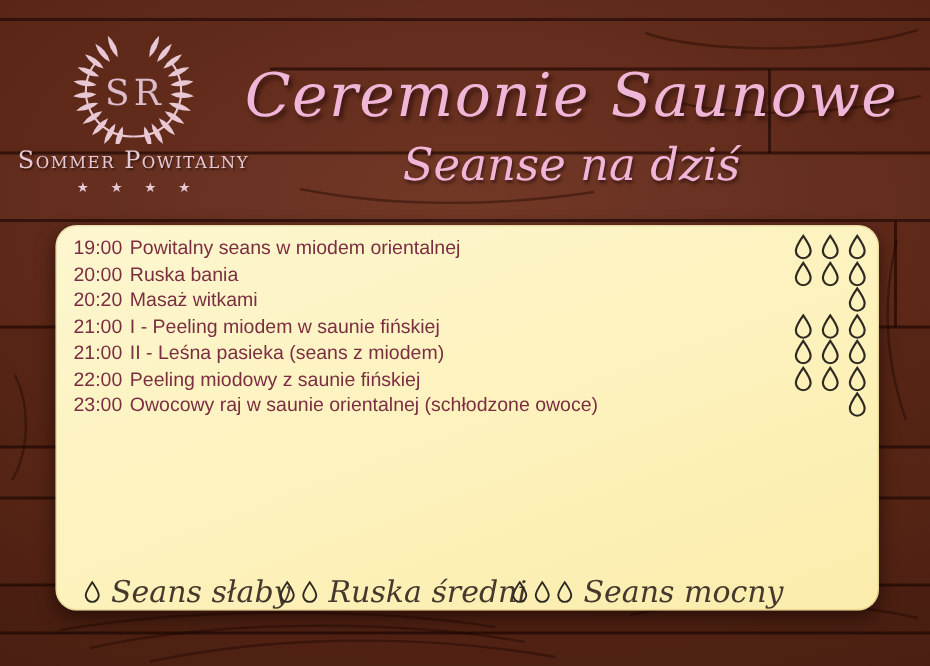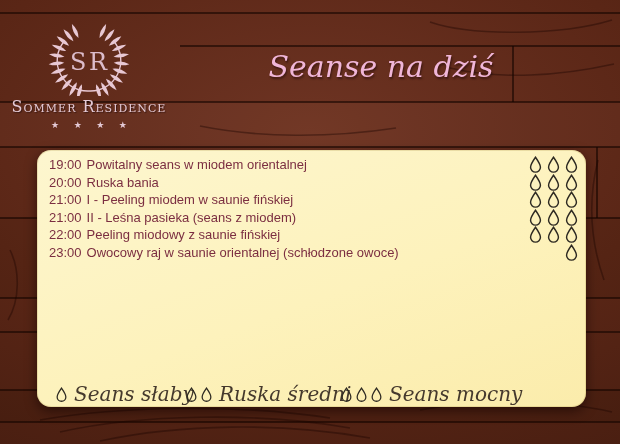--- a/index.html
+++ b/index.html
@@ -106,25 +106,26 @@
         <use href="#lf" transform="rotate(-81 50 48)"></use>
         <use href="#lf" transform="rotate(-95 50 48)"></use>
         <use href="#lf" transform="rotate(-109 50 48)"></use>
         <use href="#lf" transform="rotate(-123 50 48)"></use>
         <use href="#lf" transform="rotate(-137 50 48)"></use>
         <use href="#lf" transform="rotate(-151 50 48)"></use>
         <use href="#lf" transform="rotate(-163 50 48)"></use>
       </g>
       <text x="51" y="58" text-anchor="middle" font-family="DejaVu Serif, serif" font-size="26" letter-spacing="3" fill="#dcbccb">SR</text>
     </svg>
-    <div class="brand-name">Sommer Residence</div>
+    <div class="brand-name">Sommer Powitalny</div>
     <div class="brand-stars">★ ★ ★ ★</div>
   </div>
 
   <div class="header">
+    <div class="title">Ceremonie Saunowe</div>
     <div class="subtitle">Seanse na dziś</div>
   </div>
 
   <div class="card">
     <div class="schedule">
       <div class="srow">
         <span class="time">19:00</span>
           <span class="label">Powitalny seans w miodem orientalnej</span>
         <span class="drops">
             <svg viewBox="0 0 16 20">
@@ -141,20 +142,29 @@
       <div class="srow">
         <span class="time">20:00</span>
           <span class="label">Ruska bania</span>
         <span class="drops">
             <svg viewBox="0 0 16 20">
               <path d="M8 1.5 C8 1.5 2.2 9.8 2.2 13.2 A5.8 5.8 0 0 0 13.8 13.2 C13.8 9.8 8 1.5 8 1.5 Z" fill="none" stroke="#2e2a22" stroke-width="1.7"></path>
             </svg>
             <svg viewBox="0 0 16 20">
               <path d="M8 1.5 C8 1.5 2.2 9.8 2.2 13.2 A5.8 5.8 0 0 0 13.8 13.2 C13.8 9.8 8 1.5 8 1.5 Z" fill="none" stroke="#2e2a22" stroke-width="1.7"></path>
             </svg>
+            <svg viewBox="0 0 16 20">
+              <path d="M8 1.5 C8 1.5 2.2 9.8 2.2 13.2 A5.8 5.8 0 0 0 13.8 13.2 C13.8 9.8 8 1.5 8 1.5 Z" fill="none" stroke="#2e2a22" stroke-width="1.7"></path>
+            </svg>
+          </span>
+      </div>
+      <div class="srow">
+        <span class="time">20:20</span>
+          <span class="label">Masaż witkami</span>
+        <span class="drops">
             <svg viewBox="0 0 16 20">
               <path d="M8 1.5 C8 1.5 2.2 9.8 2.2 13.2 A5.8 5.8 0 0 0 13.8 13.2 C13.8 9.8 8 1.5 8 1.5 Z" fill="none" stroke="#2e2a22" stroke-width="1.7"></path>
             </svg>
           </span>
       </div>
       <div class="srow">
         <span class="time">21:00</span>
           <span class="label">I - Peeling miodem w saunie fińskiej</span>
         <span class="drops">
             <svg viewBox="0 0 16 20">

